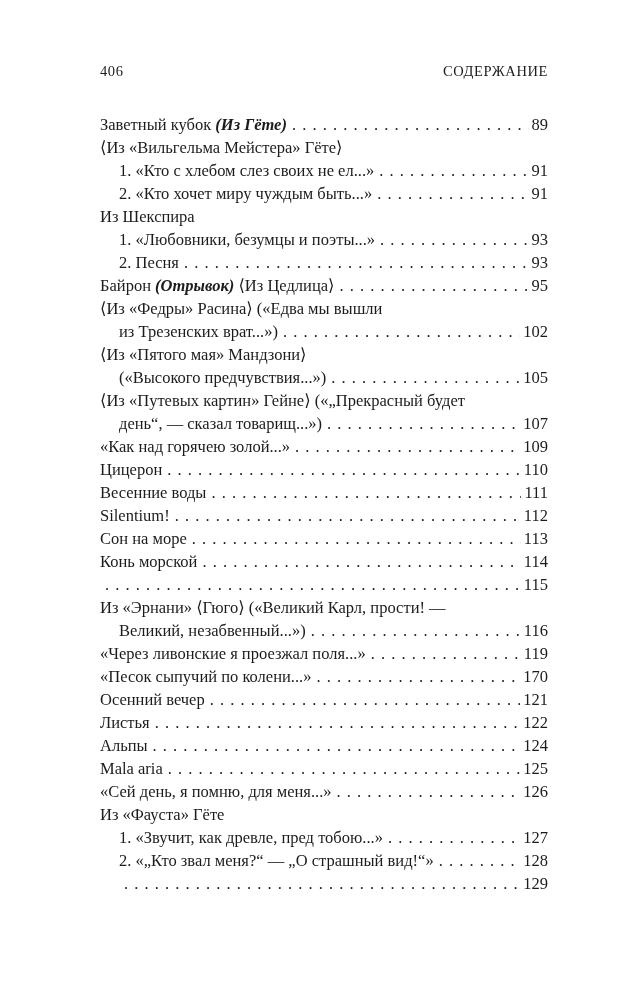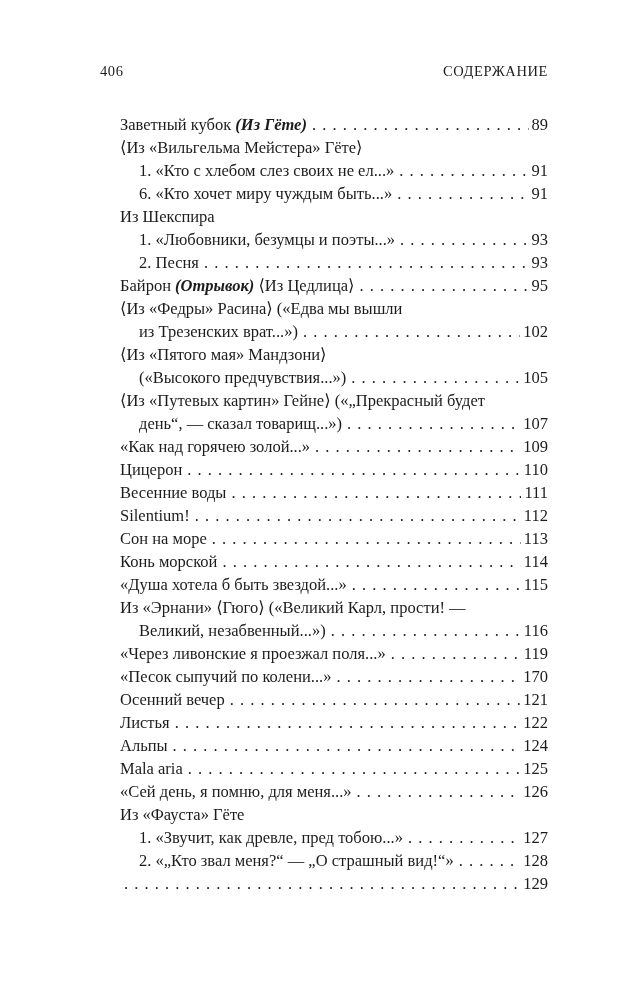--- a/index.html
+++ b/index.html
@@ -29,21 +29,20 @@
   }
   .row {
     display: flex;
     align-items: baseline;
     height: 23px;
   }
   .row.indent-1 { padding-left: 19px; align-items: center; }
   .entry-title {
     white-space: nowrap;
     flex: 0 0 auto;
-    margin-left: 20px;
   }
   .seg-bi { font-weight: bold; font-style: italic; }
   .leader {
     flex: 1 1 auto;
     overflow: hidden;
     white-space: nowrap;
     margin: 0 3px 0 5px;
     letter-spacing: 1px;
     min-width: 0;
   }
@@ -71,21 +70,21 @@
       </div>
       <div class="row">
         <span class="entry-title"><span class="seg-n">⟨Из «Вильгельма Мейстера» Гёте⟩</span></span>
       </div>
       <div class="row indent-1">
         <span class="entry-title"><span class="seg-n">1. «Кто с хлебом слез своих не ел...»</span></span>
         <span class="leader"></span>
         <span class="page-num">91</span>
       </div>
       <div class="row indent-1">
-        <span class="entry-title"><span class="seg-n">6. «Кто хочет миру чуждым быть...»</span></span>
+        <span class="entry-title"><span class="seg-n">2. «Кто хочет миру чуждым быть...»</span></span>
         <span class="leader"></span>
         <span class="page-num">91</span>
       </div>
       <div class="row">
         <span class="entry-title"><span class="seg-n">Из Шекспира</span></span>
       </div>
       <div class="row indent-1">
         <span class="entry-title"><span class="seg-n">1. «Любовники, безумцы и поэты...»</span></span>
         <span class="leader"></span>
         <span class="page-num">93</span>
@@ -148,21 +147,20 @@
         <span class="entry-title"><span class="seg-n">Сон на море</span></span>
         <span class="leader"></span>
         <span class="page-num">113</span>
       </div>
       <div class="row">
         <span class="entry-title"><span class="seg-n">Конь морской</span></span>
         <span class="leader"></span>
         <span class="page-num">114</span>
       </div>
       <div class="row">
-        <span class="entry-title"><span class="seg-n">«Душа хотела б быть звездой...»</span></span>
         <span class="leader"></span>
         <span class="page-num">115</span>
       </div>
       <div class="row">
         <span class="entry-title"><span class="seg-n">Из «Эрнани» ⟨Гюго⟩ («Великий Карл, прости! —</span></span>
       </div>
       <div class="row indent-1">
         <span class="entry-title"><span class="seg-n">Великий, незабвенный...»)</span></span>
         <span class="leader"></span>
         <span class="page-num">116</span>

